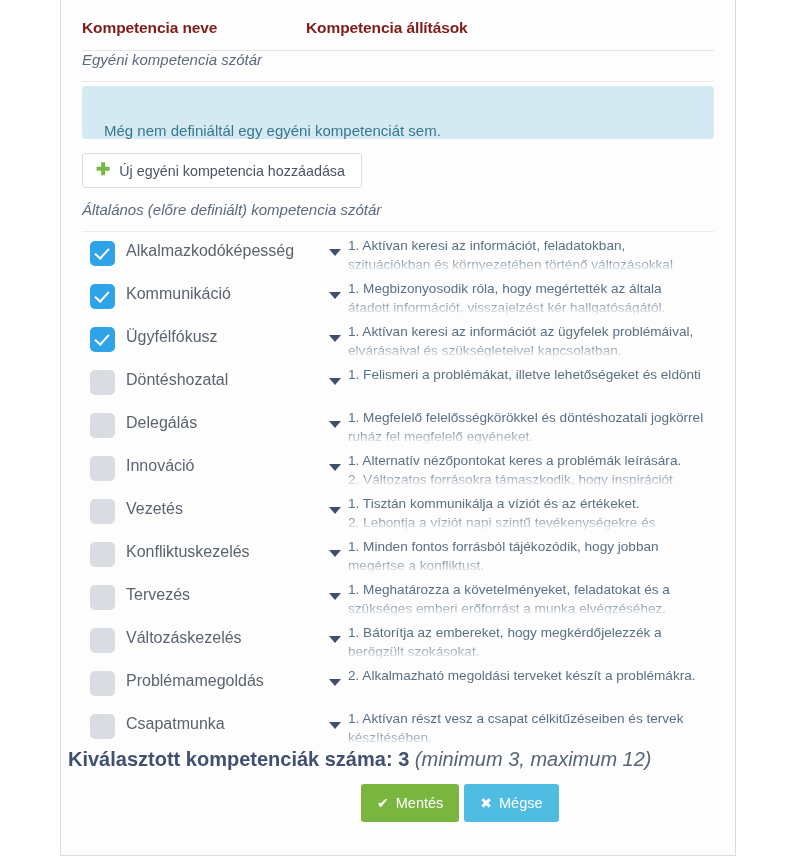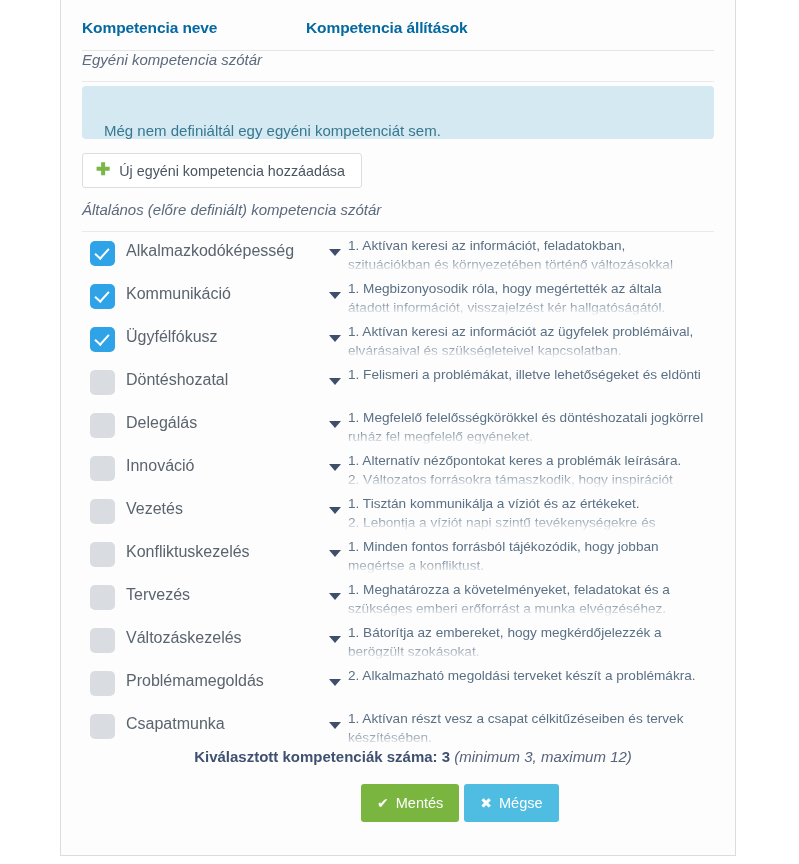--- a/index.html
+++ b/index.html
@@ -43,21 +43,21 @@
     width: 632px;
     height: 32px;
     border-bottom: 1px solid #e3e5e8;
     box-sizing: border-box;
   }
   .th {
     position: absolute;
     top: 0;
     font-size: 15.5px;
     font-weight: bold;
-    color: #0369a1;
+    color: #7f1d1d;
     letter-spacing: -0.1px;
     white-space: nowrap;
   }
   .th-name { left: 0px; }
   .th-statements { left: 224px; }
 
   
   .section-caption {
     position: absolute;
     left: 21px;
@@ -197,27 +197,26 @@
         rgba(0,0,0,1) 52%, rgba(0,0,0,0.06) 92%, rgba(0,0,0,0) 100%);
   }
   .statements .stmt {
     display: block;
     white-space: normal;
   }
 
   
   .summary {
     position: absolute;
-    left: 36px;
+    left: 7px;
     top: 762px;
     width: 632px;
     height: 34px;
-    font-size: 15px;
-    white-space: nowrap;
-    text-align: center;
+    font-size: 20px;
+    white-space: nowrap;
   }
   .summary .label {
     font-weight: bold;
     color: #3f5070;
   }
   .summary .count {
     font-weight: bold;
     color: #3f5070;
   }
   .summary .range {

